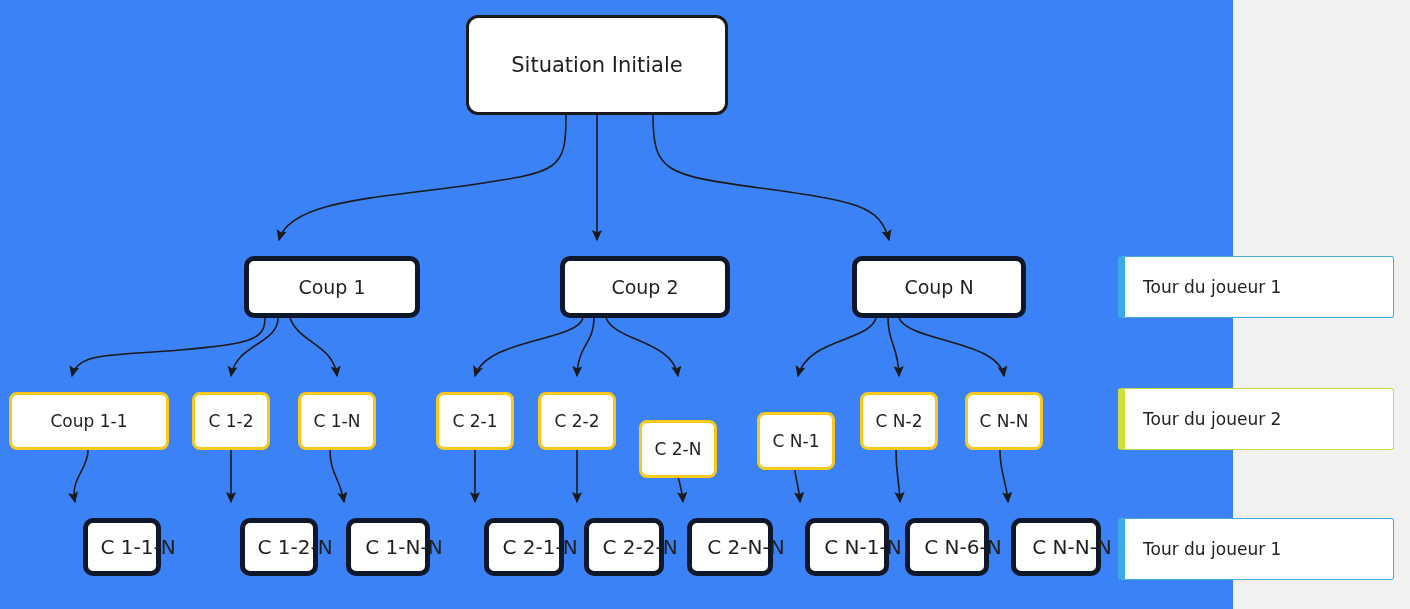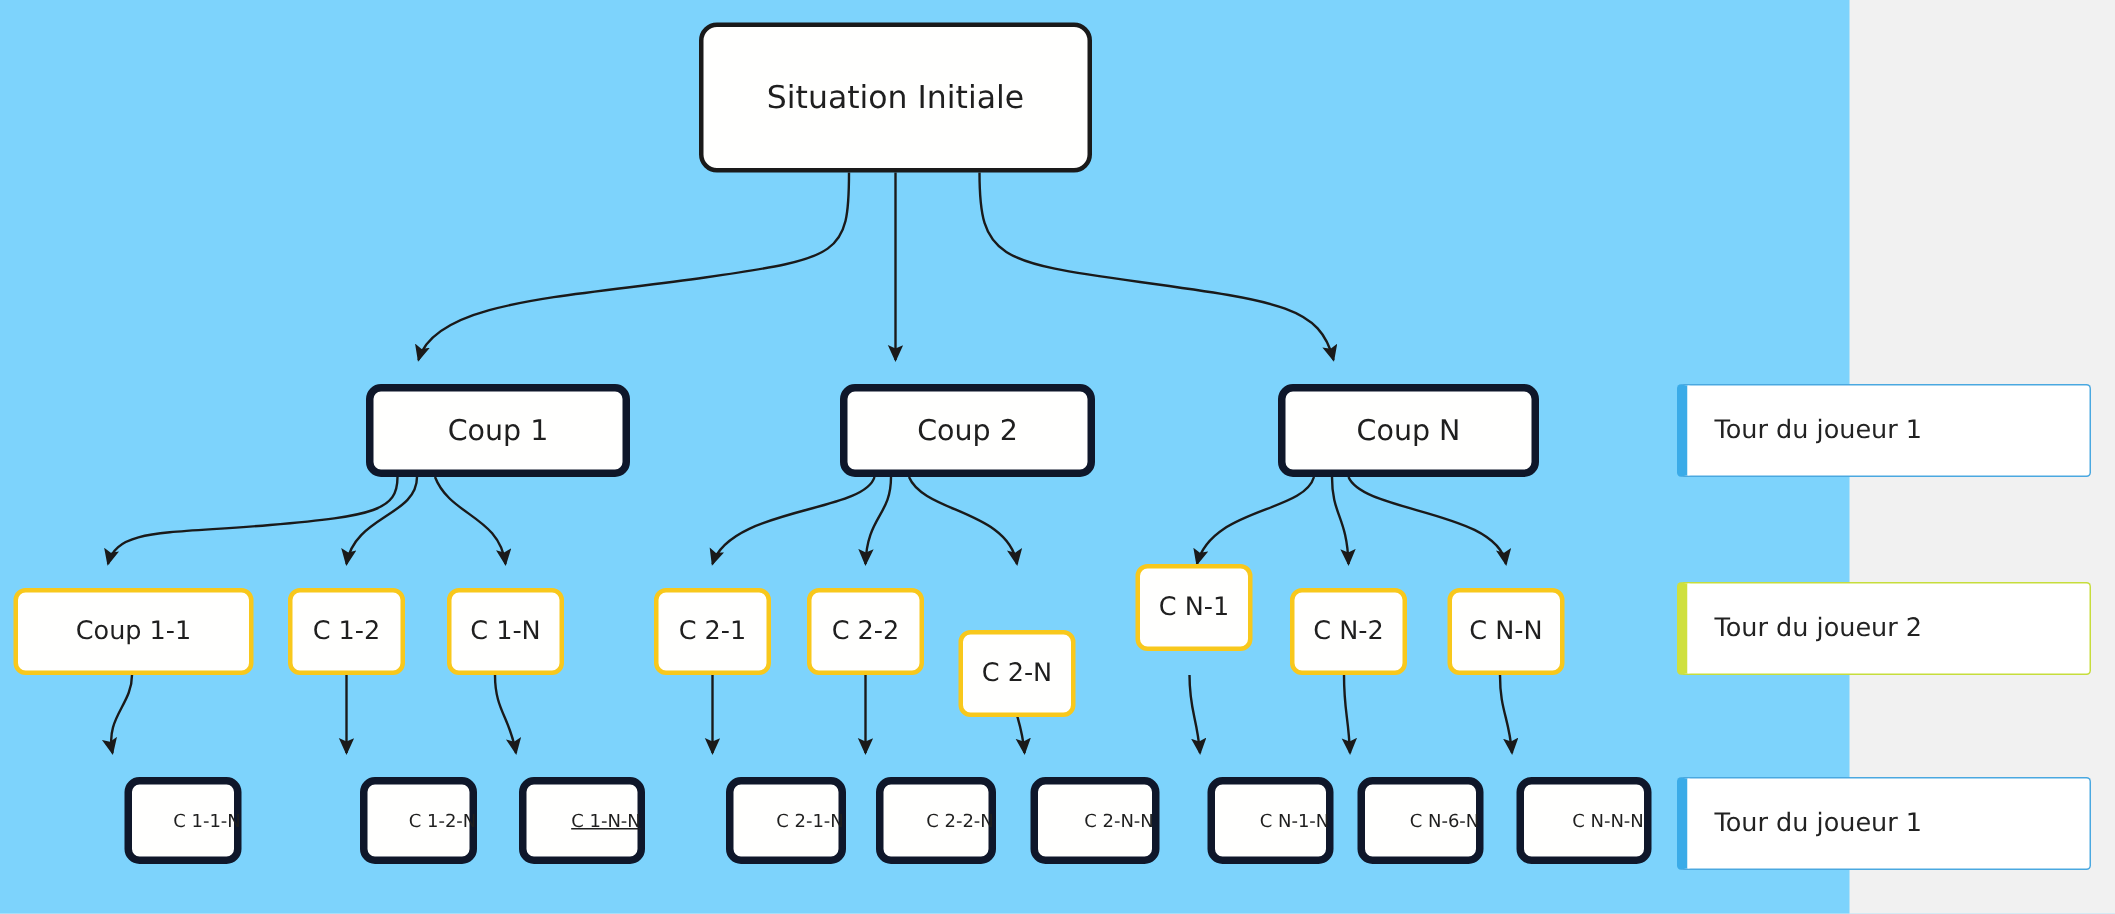--- a/index.html
+++ b/index.html
@@ -11,21 +11,21 @@
   body {
     width: 1410px;
     height: 609px;
     overflow: hidden;
     font-family: "DejaVu Sans", "Liberation Sans", sans-serif;
   }
   #diagram-root {
     position: relative;
     width: 1233px;
     height: 609px;
-    background: #7dd3fc;
+    background: #3b82f6;
   }
   svg.layer {
     position: absolute;
     left: 0;
     top: 0;
     width: 1410px;
     height: 609px;
   }
   .edge-path {
     fill: none;
@@ -51,21 +51,21 @@
     border: 5px solid #0f172a;
     border-radius: 10px;
     margin-left: 48px;
   }
   .node-yellow {
     border: 3px solid #f8c81c;
     border-radius: 8px;
   }
   .node-r1 { font-size: 19px; }
   .node-r2 { font-size: 17px; }
-  .node-r3 { font-size: 12px; padding-left: 32px; }
+  .node-r3 { font-size: 20px; padding-left: 32px; }
   .legend-box {
     position: absolute;
     box-sizing: border-box;
     background: #ffffff;
     display: flex;
     align-items: center;
     border-radius: 3px;
     font-size: 17px;
     color: #222222;
   }
@@ -141,36 +141,36 @@
       </div>
       <div class="node-box node-yellow node-r2" style="left: 436px; top: 392px; width: 78px; height: 58px; text-align: center;">
         <span>C 2-1</span>
       </div>
       <div class="node-box node-yellow node-r2" style="left: 538px; top: 392px; width: 78px; height: 58px;">
         <span>C 2-2</span>
       </div>
       <div class="node-box node-yellow node-r2" style="left: 639px; top: 392px; width: 78px; height: 58px; margin-top: 28px;">
         <span>C 2-N</span>
       </div>
-      <div class="node-box node-yellow node-r2" style="left: 757px; top: 376px; width: 78px; height: 58px;">
+      <div class="node-box node-yellow node-r2" style="left: 757px; top: 412px; width: 78px; height: 58px;">
         <span>C N-1</span>
       </div>
       <div class="node-box node-yellow node-r2" style="left: 860px; top: 392px; width: 78px; height: 58px;">
         <span>C N-2</span>
       </div>
       <div class="node-box node-yellow node-r2" style="left: 965px; top: 392px; width: 78px; height: 58px;">
         <span>C N-N</span>
       </div>
       <div class="node-box node-blue node-r3" style="left: 35px; top: 518px; width: 78px; height: 58px;">
         <span>C 1-1-N</span>
       </div>
       <div class="node-box node-blue node-r3" style="left: 192px; top: 518px; width: 78px; height: 58px;">
         <span>C 1-2-N</span>
       </div>
-      <div class="node-box node-blue node-r3" style="left: 298px; top: 518px; width: 84px; height: 58px; text-decoration: underline;">
+      <div class="node-box node-blue node-r3" style="left: 298px; top: 518px; width: 84px; height: 58px;">
         <span>C 1-N-N</span>
       </div>
       <div class="node-box node-blue node-r3" style="left: 436px; top: 518px; width: 80px; height: 58px;">
         <span>C 2-1-N</span>
       </div>
       <div class="node-box node-blue node-r3" style="left: 536px; top: 518px; width: 80px; height: 58px;">
         <span>C 2-2-N</span>
       </div>
       <div class="node-box node-blue node-r3" style="left: 639px; top: 518px; width: 86px; height: 58px;">
         <span>C 2-N-N</span>

